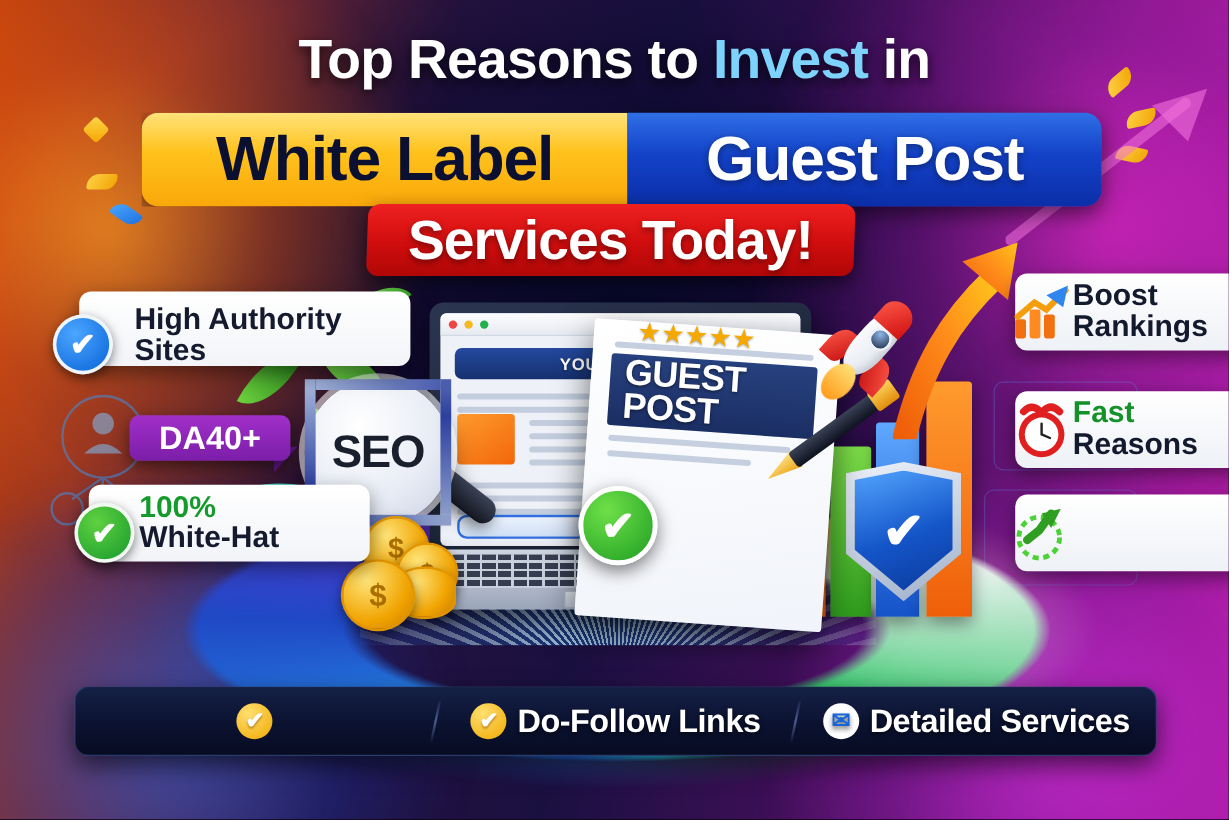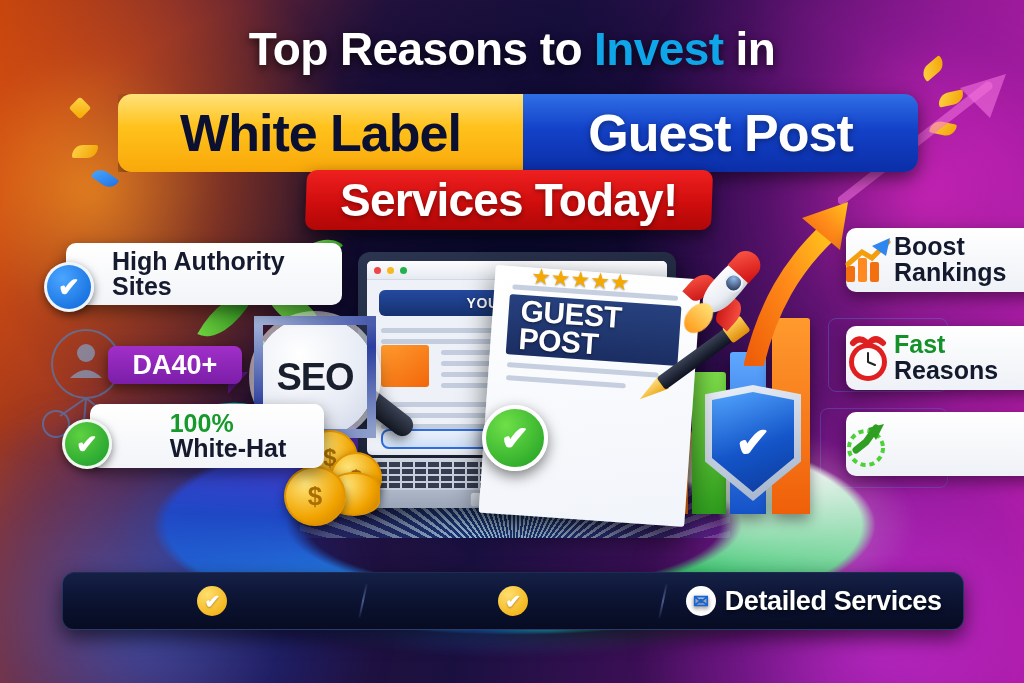--- a/index.html
+++ b/index.html
@@ -78,21 +78,21 @@
   .wirebox{position:absolute;border:1.6px solid rgba(90,160,255,.55);border-radius:8px;}
   .arrow-pink{
     position:absolute;right:6px;top:60px;width:180px;height:150px;
   }
   
   .head-top{
     position:absolute;left:0;right:0;top:22px;text-align:center;
     font-size:46px;font-weight:bold;color:#fff;letter-spacing:-.6px;
     text-shadow:0 3px 10px rgba(0,0,0,.75);
   }
-  .head-top .hl{color:#0ea5e9;text-align:center;}
+  .head-top .hl{color:#7dd3fc;text-align:center;}
   .band-row{position:absolute;left:118px;top:94px;width:800px;height:78px;}
   .band{
     position:absolute;top:0;height:78px;display:flex;align-items:center;justify-content:center;
     font-size:52px;font-weight:bold;letter-spacing:-1px;
     box-shadow:0 6px 18px rgba(0,0,0,.55);
   }
   .band-yellow{
     left:0;width:405px;color:#0b1030;
     background:linear-gradient(180deg,#ffe27a 0%,#ffc21c 42%,#f9a80a 100%);
     border-radius:14px 0 0 14px;
@@ -114,23 +114,23 @@
     transform:skewX(-2deg);
   }
   .band-red span{transform:skewX(2deg);}
   
   .pill{
     position:absolute;display:flex;align-items:center;
     background:linear-gradient(180deg,#ffffff 0%,#f2f4f8 100%);
     border-radius:10px;box-shadow:0 6px 16px rgba(0,0,0,.45);
   }
   .pill .txt{font-weight:bold;line-height:1.02;color:#151a2e;}
-  .badge-hi{left:66px;top:243px;width:230px;height:62px;padding-left:46px;}
+  .badge-hi{left:66px;top:243px;width:230px;height:62px;padding-left:46px;align-items:flex-end;}
   .badge-hi .txt{font-size:25px;}
-  .badge-wh{left:90px;top:404px;width:192px;height:64px;padding-left:42px;justify-content:center;}
+  .badge-wh{left:74px;top:404px;width:192px;height:64px;padding-left:42px;}
   .badge-wh .txt{font-size:25px;}
   .badge-wh .g{color:#179a2c;}
   .chk{
     position:absolute;width:44px;height:44px;border-radius:50%;
     display:flex;align-items:center;justify-content:center;color:#fff;font-size:26px;font-weight:bold;
     box-shadow:0 3px 9px rgba(0,0,0,.5);border:3px solid rgba(255,255,255,.92);
   }
   .chk-blue{left:44px;top:262px;background:radial-gradient(circle at 35% 30%,#4aa6ff,#0a63d8);}
   .chk-green{left:62px;top:419px;background:radial-gradient(circle at 35% 30%,#5fd141,#179a2c);}
   .da-pill{
@@ -487,20 +487,21 @@
     </svg>
   </div>
 
   <div class="bottom">
     <div class="bseg">
       <span class="bic bic-gold">✔</span>
     </div>
     <div class="bsep"></div>
     <div class="bseg">
       <span class="bic bic-gold">✔</span>
+      <span>Do-Follow Links</span>
     </div>
     <div class="bsep"></div>
     <div class="bseg">
       <span class="bic bic-white">✉</span>
       <span>Detailed Services</span>
     </div>
   </div>
 
 </div>
 

